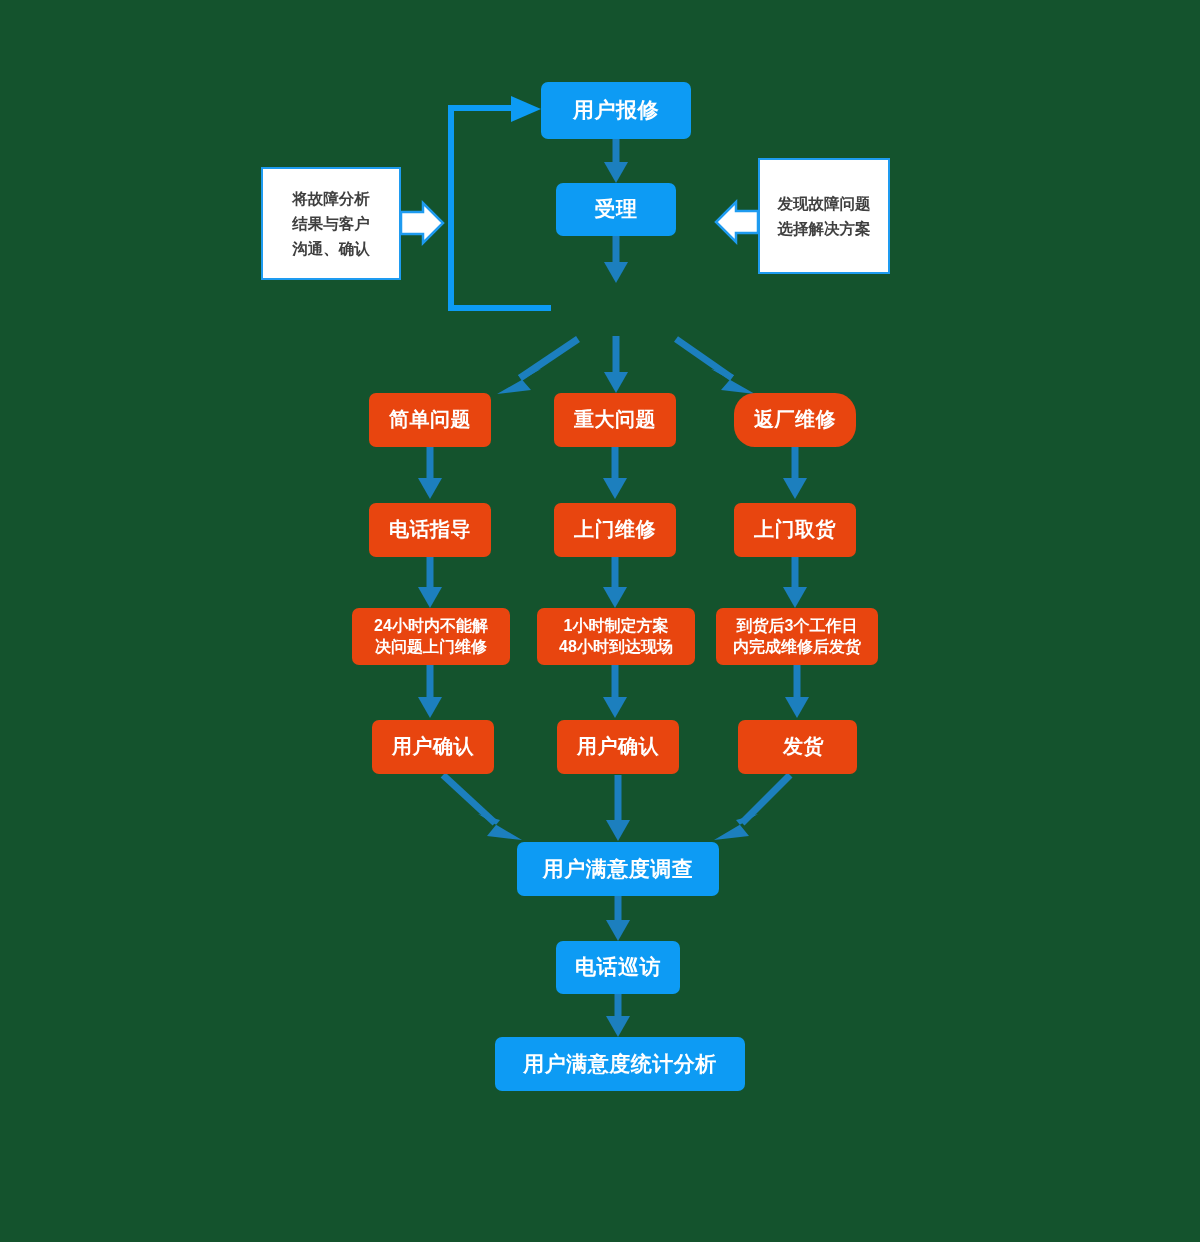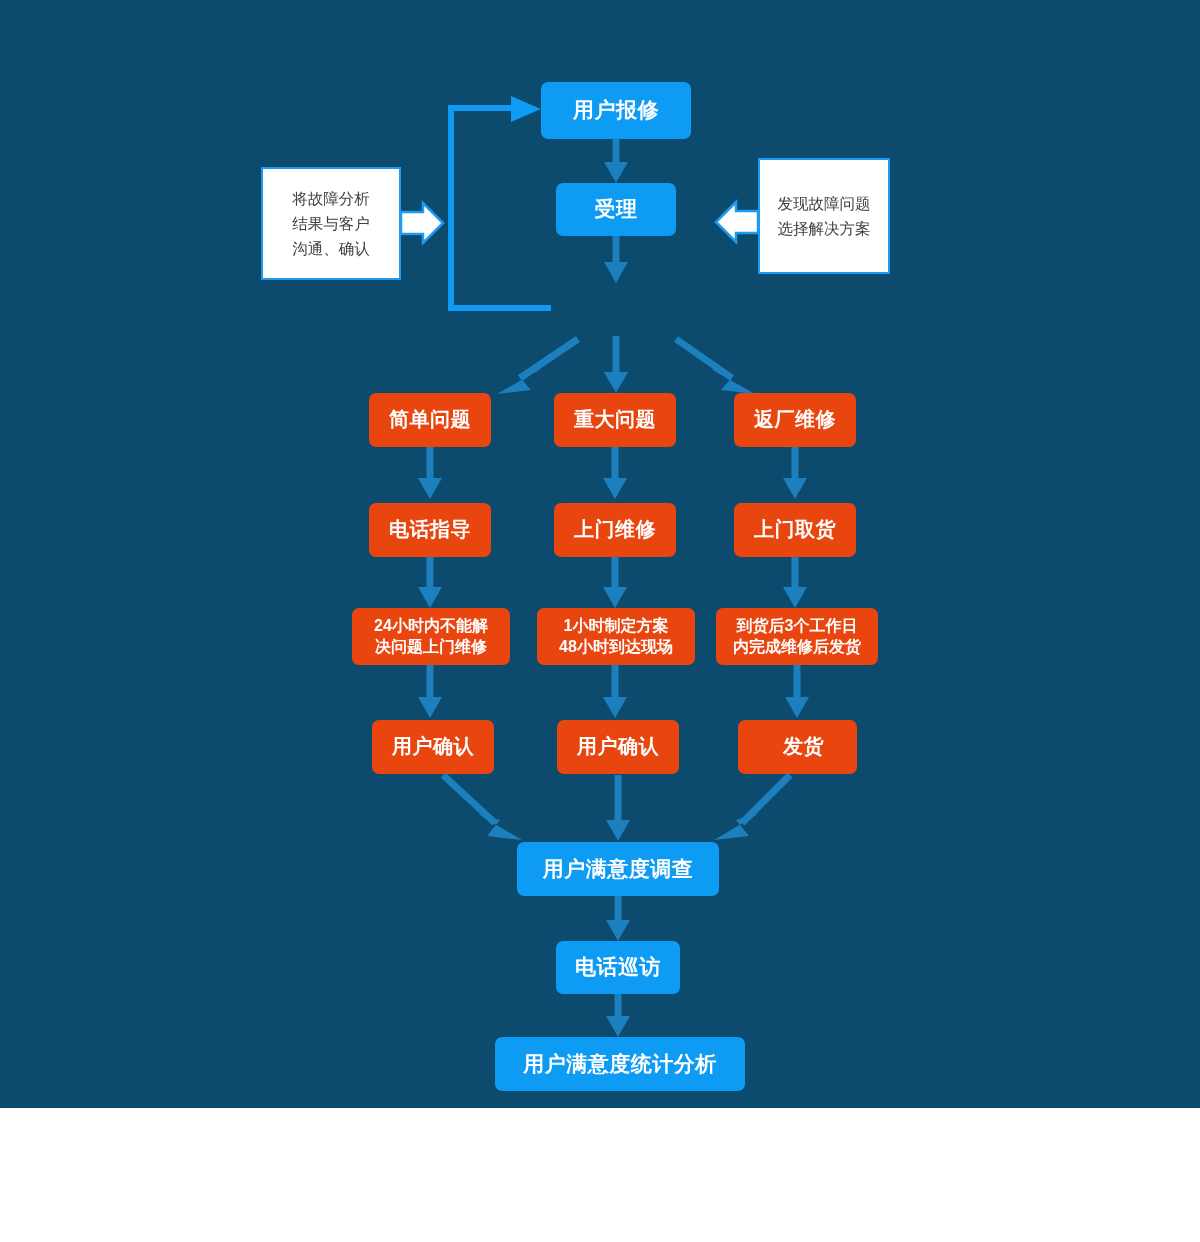--- a/index.html
+++ b/index.html
@@ -7,22 +7,22 @@
     margin: 0;
     padding: 0;
     background: #ffffff;
   }
   body {
     font-family: "Liberation Sans", "DejaVu Sans", sans-serif;
   }
   #canvas {
     position: relative;
     width: 1200px;
-    height: 1108px;
-    background: #0c4a6e;
+    height: 1242px;
+    background: #14532d;
     overflow: hidden;
   }
   #arrow-layer {
     position: absolute;
     left: 0;
     top: 0;
     width: 1200px;
     height: 1242px;
     pointer-events: none;
   }
@@ -54,20 +54,21 @@
     border: 2px solid #1E9BF0;
     background: #ffffff;
     color: #3f3f3f;
     font-size: 15.5px;
     line-height: 1.62;
     display: flex;
     align-items: center;
     justify-content: center;
     text-align: center;
     z-index: 3;
+    font-weight: bold;
   }
   .annot .lbl span { display: block; }
 </style>
 </head>
 <body>
 
 <div id="canvas">
 
   <svg id="arrow-layer" viewBox="0 0 1200 1242" width="1200" height="1242" xmlns="http://www.w3.org/2000/svg">
 
@@ -182,21 +183,21 @@
     <span class="lbl">受理</span>
   </div>
 
 
   <div class="node orange node-md" style="left:369px; top:393px; width:122px; height:54px;">
     <span class="lbl">简单问题</span>
   </div>
   <div class="node orange node-md" style="left:554px; top:393px; width:122px; height:54px;">
     <span class="lbl">重大问题</span>
   </div>
-  <div class="node orange node-md" style="left:734px; top:393px; width:122px; height:54px;">
+  <div class="node orange node-md" style="left:734px; top:393px; width:122px; height:54px;border-radius:21px;">
     <span class="lbl">返厂维修</span>
   </div>
 
   <div class="node orange node-md" style="left:369px; top:503px; width:122px; height:54px;">
     <span class="lbl">电话指导</span>
   </div>
   <div class="node orange node-md" style="left:554px; top:503px; width:122px; height:54px;">
     <span class="lbl">上门维修</span>
   </div>
   <div class="node orange node-md" style="left:734px; top:503px; width:122px; height:54px;">

